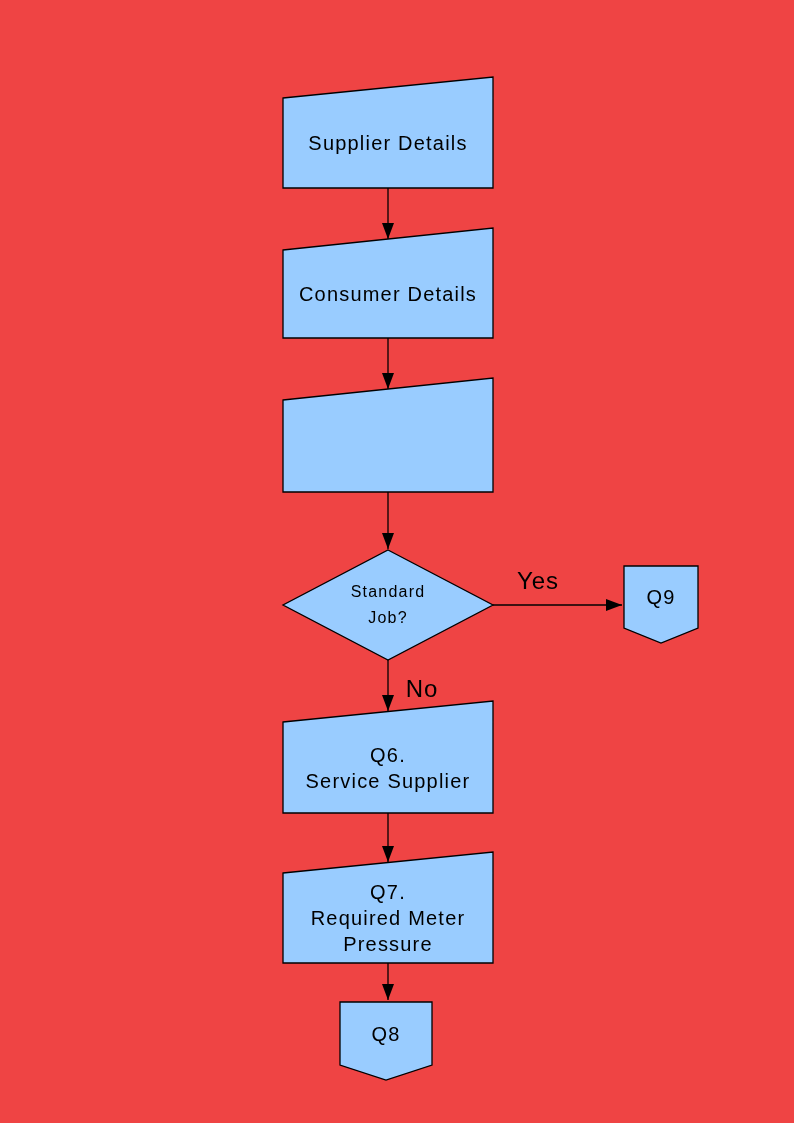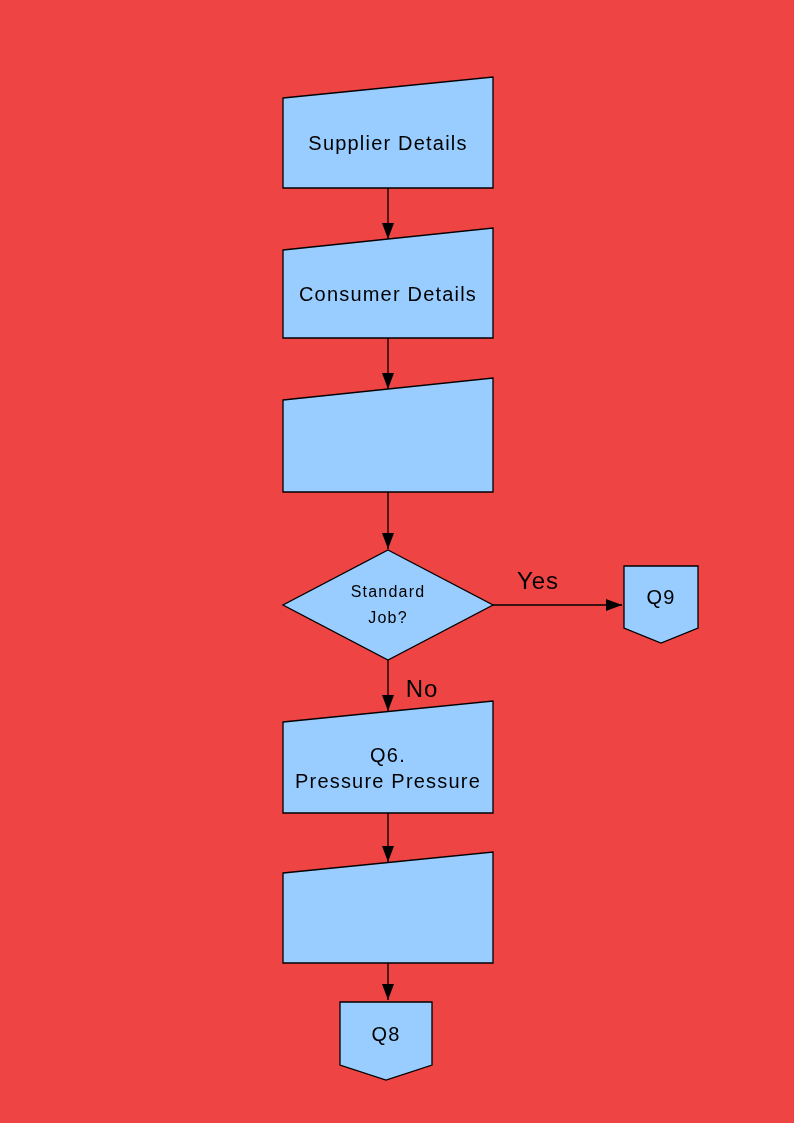--- a/index.html
+++ b/index.html
@@ -63,22 +63,25 @@
 
   <div class="label" style="left:283px; top:250px; width:210px; height:88px;text-align:center;">Consumer Details</div>
 
 
   <div class="label" style="left:283px; top:550px; width:210px; height:110px; font-size:16px;">Standard
 Job?</div>
 
   <div class="label" style="left:624px; top:566px; width:74px; height:62px;">Q9</div>
 
   <div class="label" style="left:283px; top:722px; width:210px; height:91px;">Q6.
-Pressure Pressure</div>
+Service Supplier</div>
 
+  <div class="label" style="left:283px; top:873px; width:210px; height:90px;">Q7.
+Required Meter
+Pressure</div>
 
   <div class="label" style="left:340px; top:1002px; width:92px; height:63px;">Q8</div>
 
   <div class="label edge-label" style="left:508px; top:568px; width:60px; height:26px;">Yes</div>
 
   <div class="label edge-label" style="left:402px; top:665px; width:40px; height:26px;margin-top:11px;">No</div>
 
 </div>
 
 </body></html>

